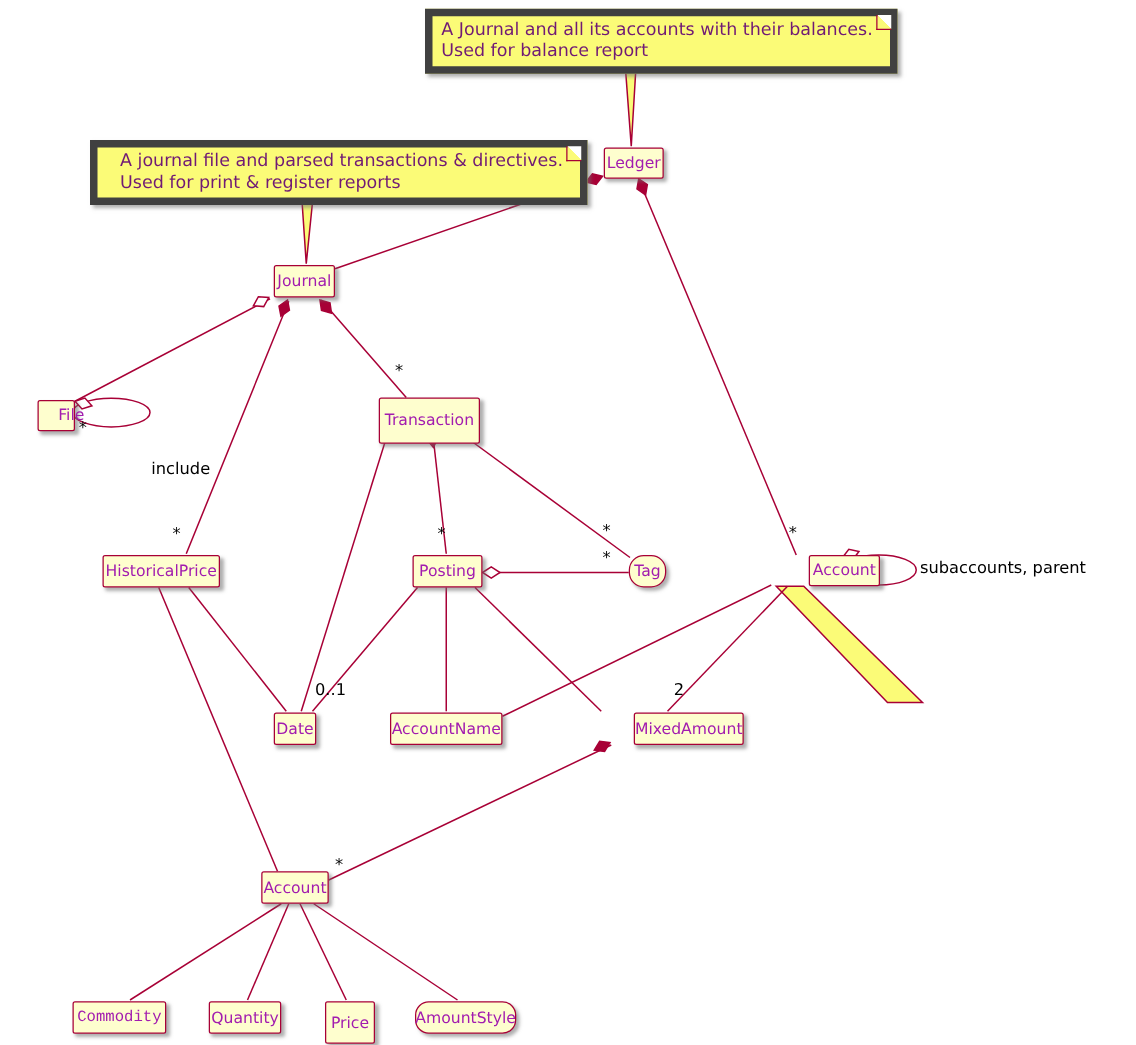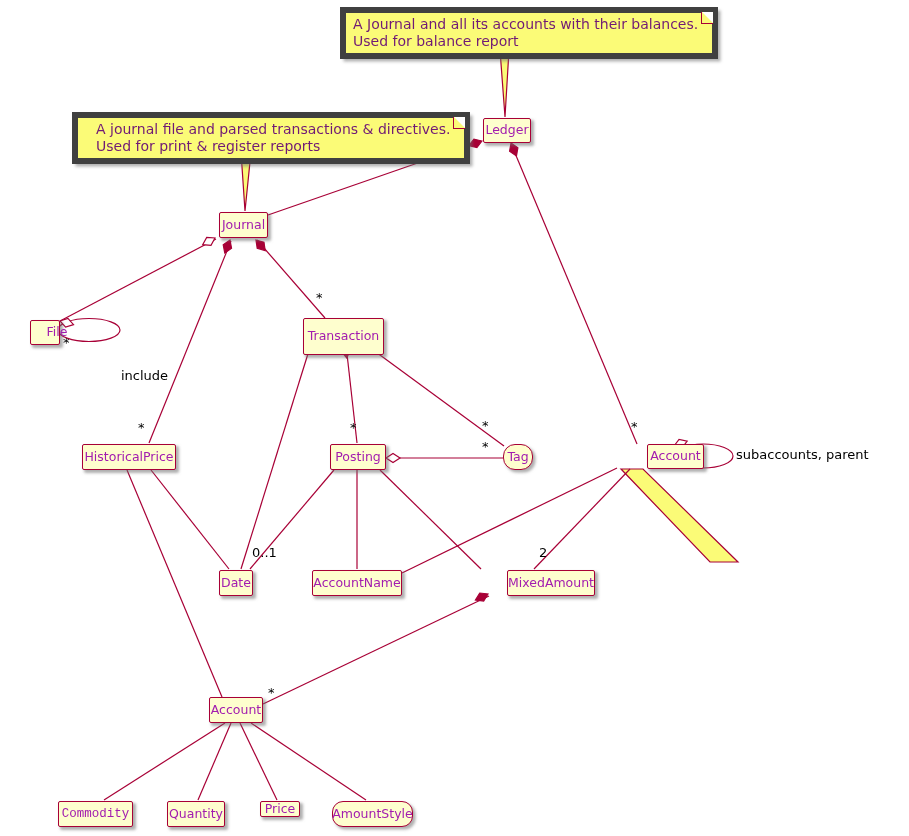--- a/index.html
+++ b/index.html
@@ -102,21 +102,21 @@
   <div class="cls" style="left:82px;top:444px;width:94px;height:26px;">HistoricalPrice</div>
   <div class="cls" style="left:330px;top:444px;width:56px;height:26px;">Posting</div>
   <div class="cls" style="left:503px;top:444px;width:30px;height:26px;border-radius:12px;">Tag</div>
   <div class="cls" style="left:616px;top:444px;width:57px;height:25px;margin-left:31px;">Account</div>
   <div class="cls" style="left:219px;top:570px;width:34px;height:26px;">Date</div>
   <div class="cls" style="left:312px;top:570px;width:90px;height:26px;">AccountName</div>
   <div class="cls" style="left:463px;top:570px;width:88px;height:26px;margin-left:44px;">MixedAmount</div>
   <div class="cls" style="left:209px;top:697px;width:54px;height:26px;">Account</div>
   <div class="cls" style="left:58px;top:801px;width:75px;height:26px;font-family:Liberation Mono, monospace;">Commodity</div>
   <div class="cls" style="left:167px;top:801px;width:58px;height:26px;">Quantity</div>
-  <div class="cls" style="left:260px;top:801px;width:40px;height:16px;">Price</div>
+  <div class="cls" style="left:260px;top:801px;width:40px;height:34px;">Price</div>
   <div class="cls" style="left:332px;top:801px;width:81px;height:26px;border-radius:11px;">AmountStyle</div>
 
   <span class="elabel" style="left:316px;top:291px;">*</span>
   <span class="elabel" style="left:138px;top:421px;">*</span>
   <span class="elabel" style="left:631px;top:420px;">*</span>
   <span class="elabel" style="left:350px;top:421px;">*</span>
   <span class="elabel" style="left:482px;top:419px;">*</span>
   <span class="elabel" style="left:482px;top:440px;">*</span>
   <span class="elabel" style="left:252px;top:546px;">0..1</span>
   <span class="elabel" style="left:539px;top:546px;">2</span>

